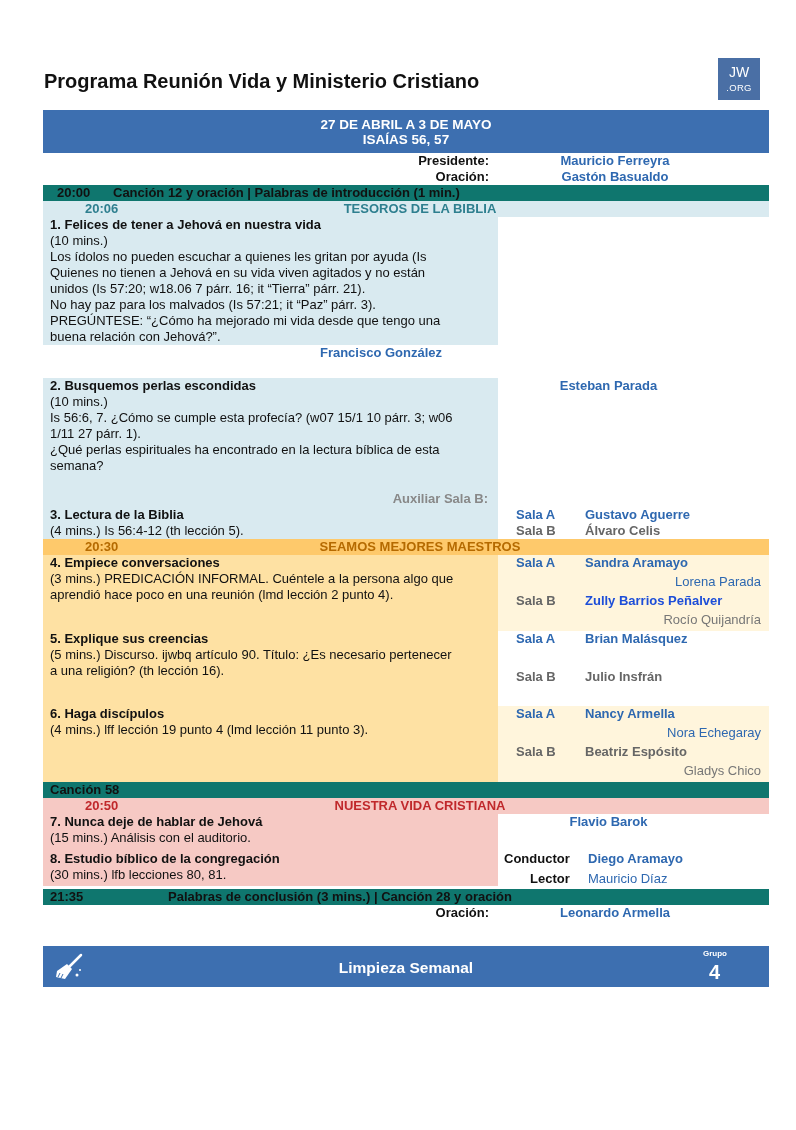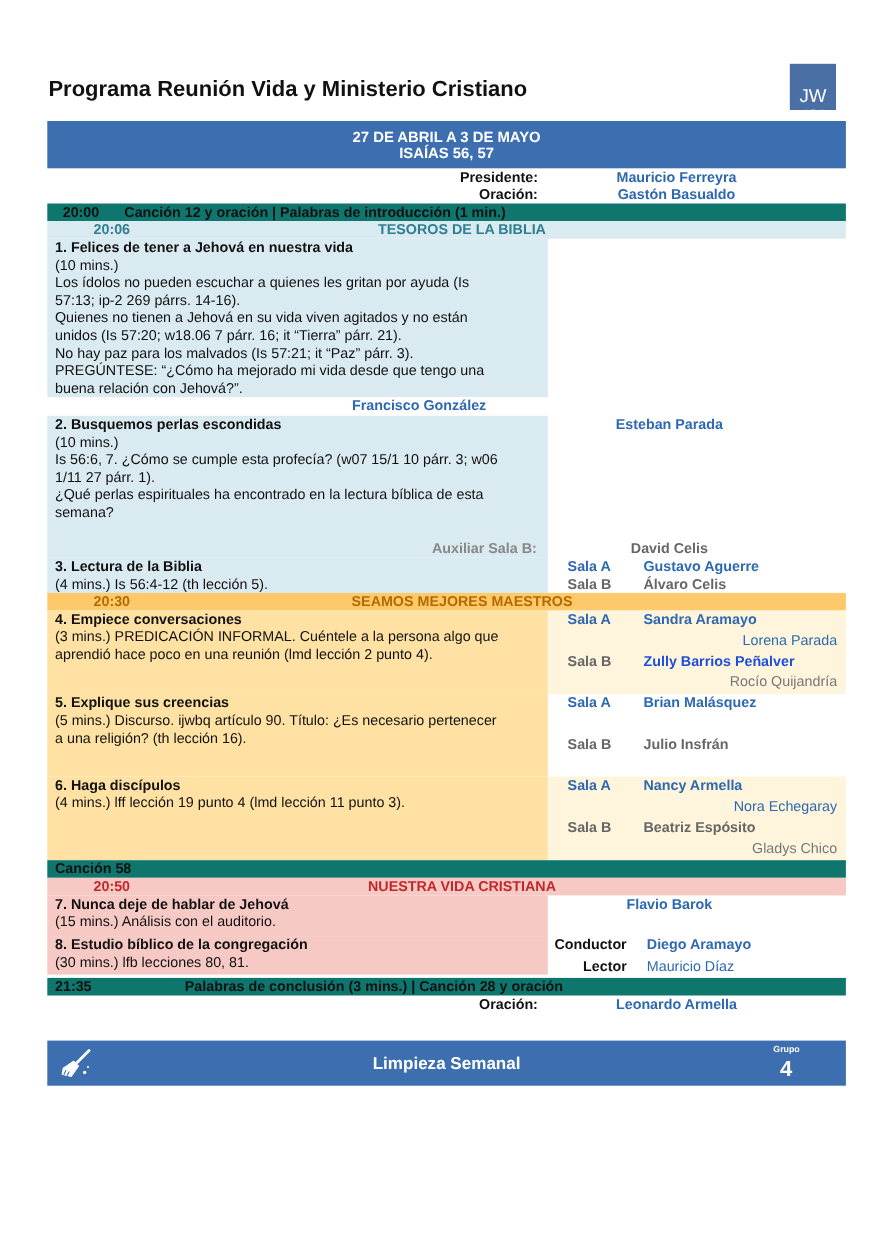--- a/index.html
+++ b/index.html
@@ -1,21 +1,21 @@
 <!DOCTYPE html>
 <html><head>
 <meta charset="utf-8">
 <style>
   * { box-sizing: border-box; margin: 0; padding: 0; }
   html, body { width: 796px; height: 1130px; background: #ffffff; }
   body { font-family: "Liberation Sans", sans-serif; color: #111; position: relative; overflow: hidden; }
 
   .page-title { position: absolute; left: 44px; top: 70px; font-size: 20px; font-weight: bold; color: #111; }
   .jw-logo { position: absolute; left: 718px; top: 58px; width: 42px; height: 42px; background: #4a6fa5; color: #fff; text-align: center; }
-  .jw-logo .jw { font-size: 17px; line-height: 20px; padding-top: 20px; display: block; }
+  .jw-logo .jw { font-size: 14px; line-height: 20px; padding-top: 4px; display: block; }
   .jw-logo .org { font-size: 9.5px; line-height: 12px; display: block; letter-spacing: 0.3px; }
 
   .sheet { position: absolute; left: 43px; top: 110px; width: 726px; }
 
   .week-header { background: #3d6fb0; color: #fff; text-align: center; font-weight: bold; font-size: 13.5px; height: 43px; padding-top: 7px; line-height: 15px; }
 
   .row { display: flex; position: relative; font-size: 13px; line-height: 16px; }
   .blue-txt { color: #2e68b0; font-weight: bold; }
   .b { font-weight: bold; }
 
@@ -91,21 +91,20 @@
   <div class="row section-bar tesoros-bar">
     <div class="time">20:06</div>
     <div class="title">TESOROS DE LA BIBLIA</div>
   </div>
 
   <div class="row" style="height:161px;flex-direction:column;">
     <div class="left teal-bg">
       <div class="b">1. Felices de tener a Jehová en nuestra vida</div>
       <div>(10 mins.)</div>
       <div>Los ídolos no pueden escuchar a quienes les gritan por ayuda (Is</div>
-      <div>57:13; ip-2 269 párrs. 14-16).</div>
       <div>Quienes no tienen a Jehová en su vida viven agitados y no están</div>
       <div>unidos (Is 57:20; w18.06 7 párr. 16; it “Tierra” párr. 21).</div>
       <div>No hay paz para los malvados (Is 57:21; it  “Paz” párr. 3).</div>
       <div>PREGÚNTESE: “¿Cómo ha mejorado mi vida desde que tengo una</div>
       <div>buena relación con Jehová?”.</div>
     </div>
     <div class="right">
       <div class="assignee-center blue-txt" style="top:0;">Francisco González</div>
     </div>
   </div>
@@ -119,23 +118,20 @@
       <div>¿Qué perlas espirituales ha encontrado en la lectura bíblica de esta</div>
       <div>semana?</div>
     </div>
     <div class="right">
       <div class="assignee-center blue-txt" style="top:0;">Esteban Parada</div>
     </div>
   </div>
 
   <div class="row" style="height:16px;">
     <div class="left teal-bg" style="text-align:right; color:#888; font-weight:bold;">Auxiliar Sala B:</div>
-    <div class="right">
-      <div class="assignee-center b" style="color:#666;">David Celis</div>
-    </div>
   </div>
 
   <div class="row" style="height:32px;">
     <div class="left teal-bg">
       <div class="b">3. Lectura de la Biblia</div>
       <div>(4 mins.) Is 56:4-12 (th lección 5).</div>
     </div>
     <div class="right">
       <div class="sala sala-label blue-txt" style="top:0;">Sala A</div>
       <div class="sala sala-name blue-txt" style="top:0;">Gustavo Aguerre</div>

